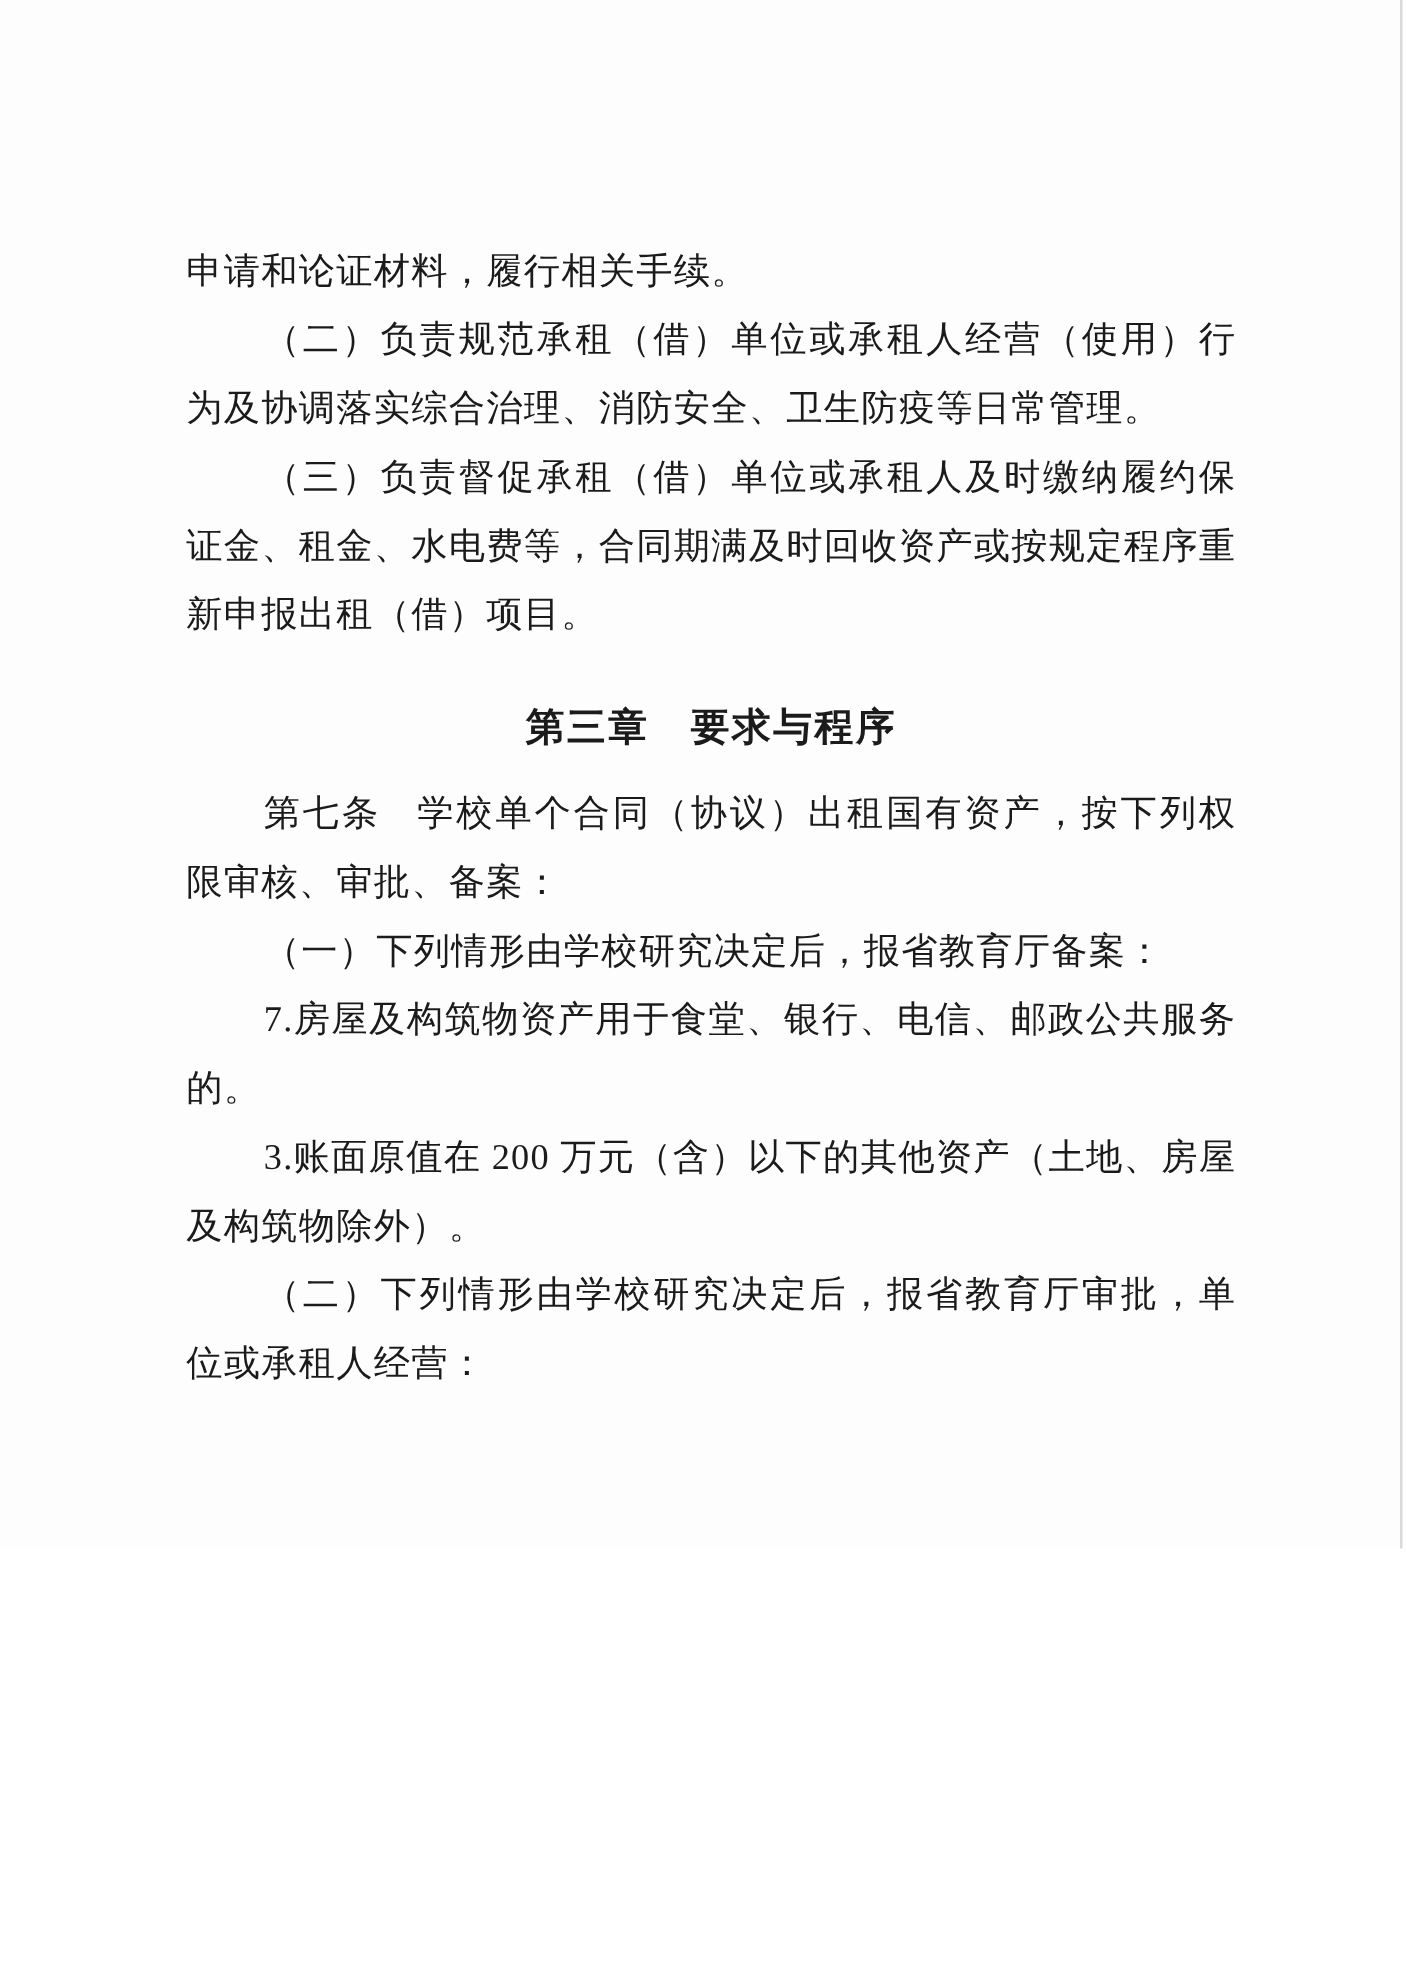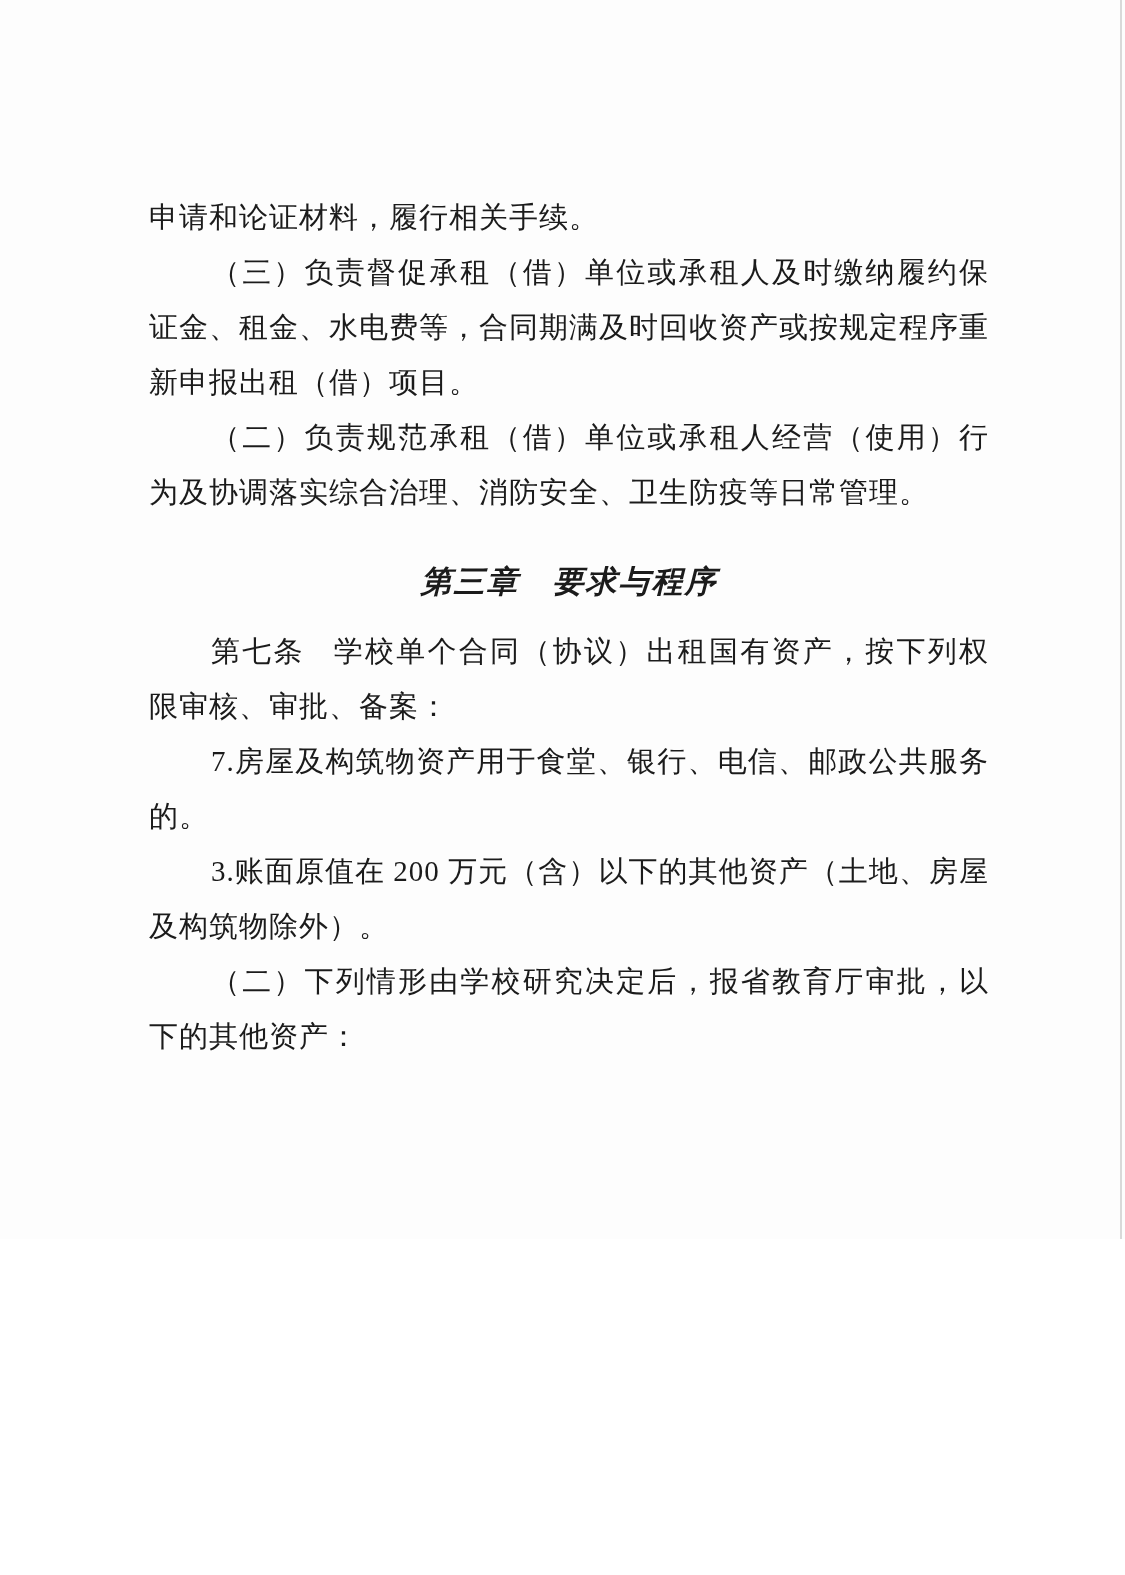--- a/index.html
+++ b/index.html
@@ -41,21 +41,20 @@
     text-indent: 62px;
   }
   .chapter-heading {
     margin: 34px 0 14px 0;
     font-size: 31px;
     line-height: 56px;
     font-weight: bold;
     text-align: center;
     letter-spacing: 2px;
     font-family: "Liberation Sans", "DejaVu Sans", sans-serif;
-    font-style: italic;
   }
   .article-label {
     font-weight: normal;
     font-family: "Liberation Sans", "DejaVu Sans", sans-serif;
     margin-right: 1em;
   }
   .page-number {
     position: absolute;
     top: 1390px;
     right: 172px;
@@ -67,26 +66,27 @@
   }
 </style>
 </head>
 <body>
 
 <div class="page">
   <div class="scan-edge"></div>
 
   <div class="content">
     <p class="para">申请和论证材料，履行相关手续。</p>
+    <p class="para indent">（二）负责规范承租（借）单位或承租人经营（使用）行为及协调落实综合治理、消防安全、卫生防疫等日常管理。</p>
     <p class="para indent">（三）负责督促承租（借）单位或承租人及时缴纳履约保证金、租金、水电费等，合同期满及时回收资产或按规定程序重新申报出租（借）项目。</p>
-    <p class="para indent">（二）负责规范承租（借）单位或承租人经营（使用）行为及协调落实综合治理、消防安全、卫生防疫等日常管理。</p>
 
     <h2 class="chapter-heading">第三章　要求与程序</h2>
 
     <p class="para indent"><span class="article-label">第七条</span><span>学校单个合同（协议）出租国有资产，按下列权限审核、审批、备案：</span></p>
 
+    <p class="para indent">（一）下列情形由学校研究决定后，报省教育厅备案：</p>
     <p class="para indent">7.房屋及构筑物资产用于食堂、银行、电信、邮政公共服务的。</p>
     <p class="para indent">3.账面原值在 200 万元（含）以下的其他资产（土地、房屋及构筑物除外）。</p>
-    <p class="para indent">（二）下列情形由学校研究决定后，报省教育厅审批，以下的其他资产：</p>
+    <p class="para indent">（二）下列情形由学校研究决定后，报省教育厅审批，单位或承租人经营：</p>
   </div>
 
   <div class="page-number">— 3 —</div>
 </div>
 
 </body></html>

